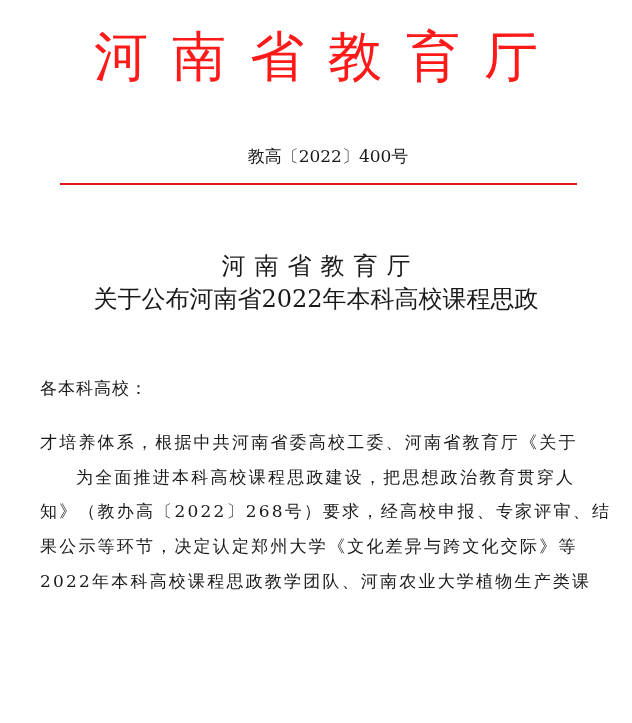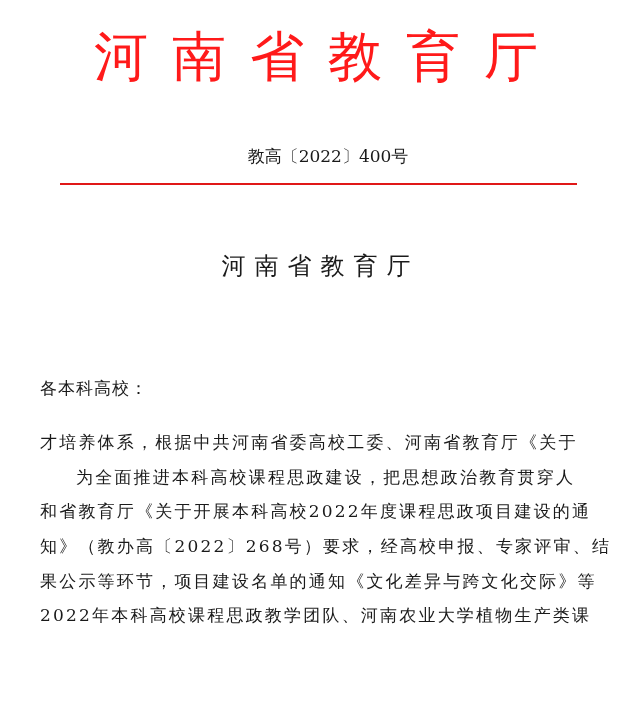--- a/index.html
+++ b/index.html
@@ -16,24 +16,24 @@
   </style>
 </head>
 <body>
 
 <div class="masthead">河南省教育厅</div>
 <div class="docnum">教高〔2022〕400号</div>
 <div class="redline"></div>
 
 <div class="title">
   <div class="l1">河南省教育厅</div>
+  <div>关于公布河南省2022年本科高校课程思政</div>
 </div>
 
 <div class="salutation">各本科高校：</div>
 
 <div class="body">
   <div class="line">才培养体系，根据中共河南省委高校工委、河南省教育厅《关于</div>
   <div class="line first">为全面推进本科高校课程思政建设，把思想政治教育贯穿人</div>
-  <div class="line">和省教育厅《关于开展本科高校2022年度课程思政项目建设的通</div>
   <div class="line">知》（教办高〔2022〕268号）要求，经高校申报、专家评审、结</div>
-  <div class="line">果公示等环节，项目建设名单的通知《文化差异与跨文化交际》等</div>
+  <div class="line">果公示等环节，决定认定郑州大学《文化差异与跨文化交际》等</div>
   <div class="line">2022年本科高校课程思政教学团队、河南农业大学植物生产类课</div>
 </div>
 
 </body></html>

